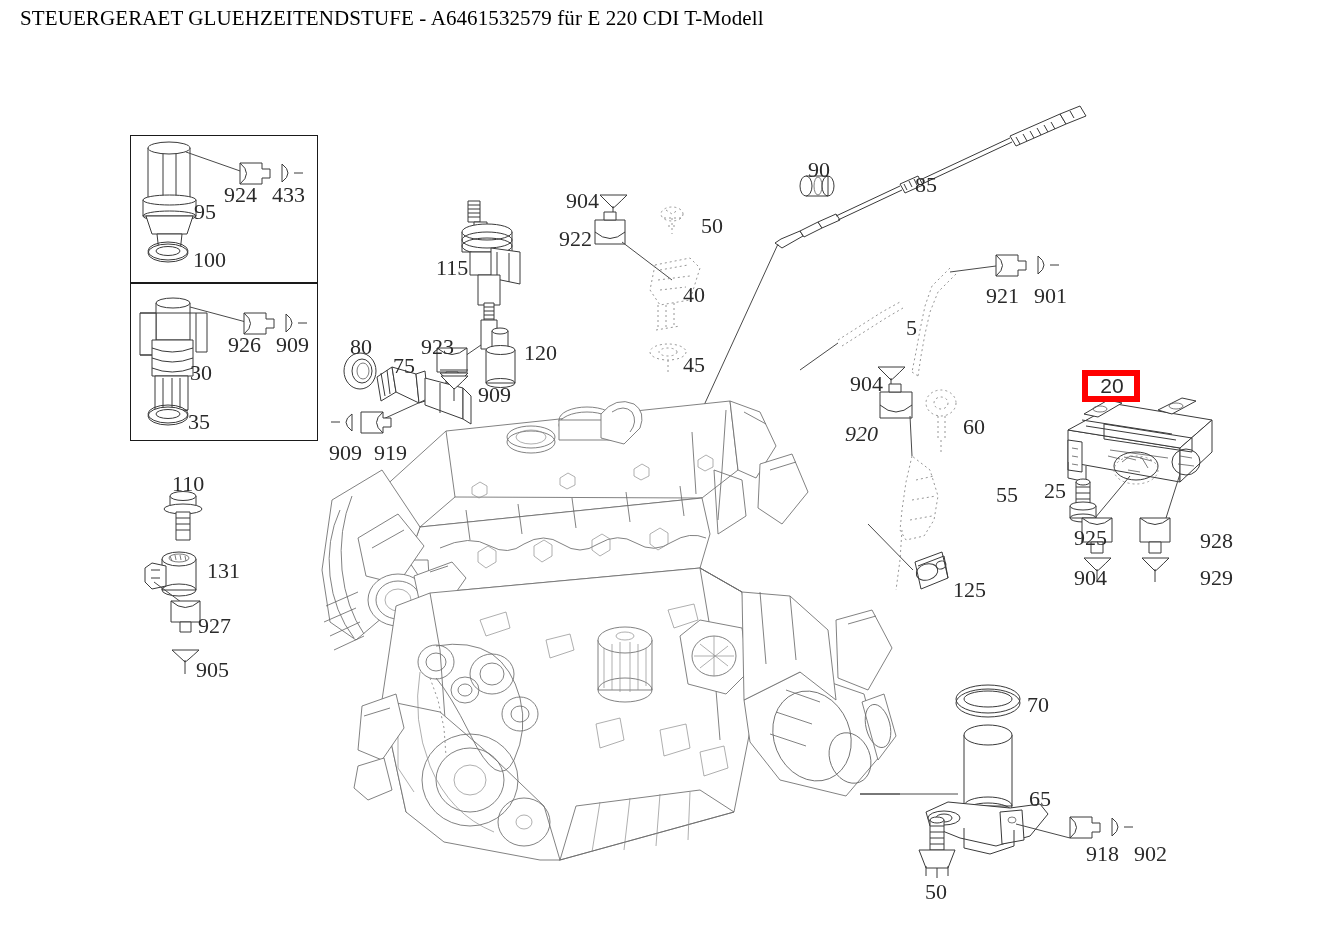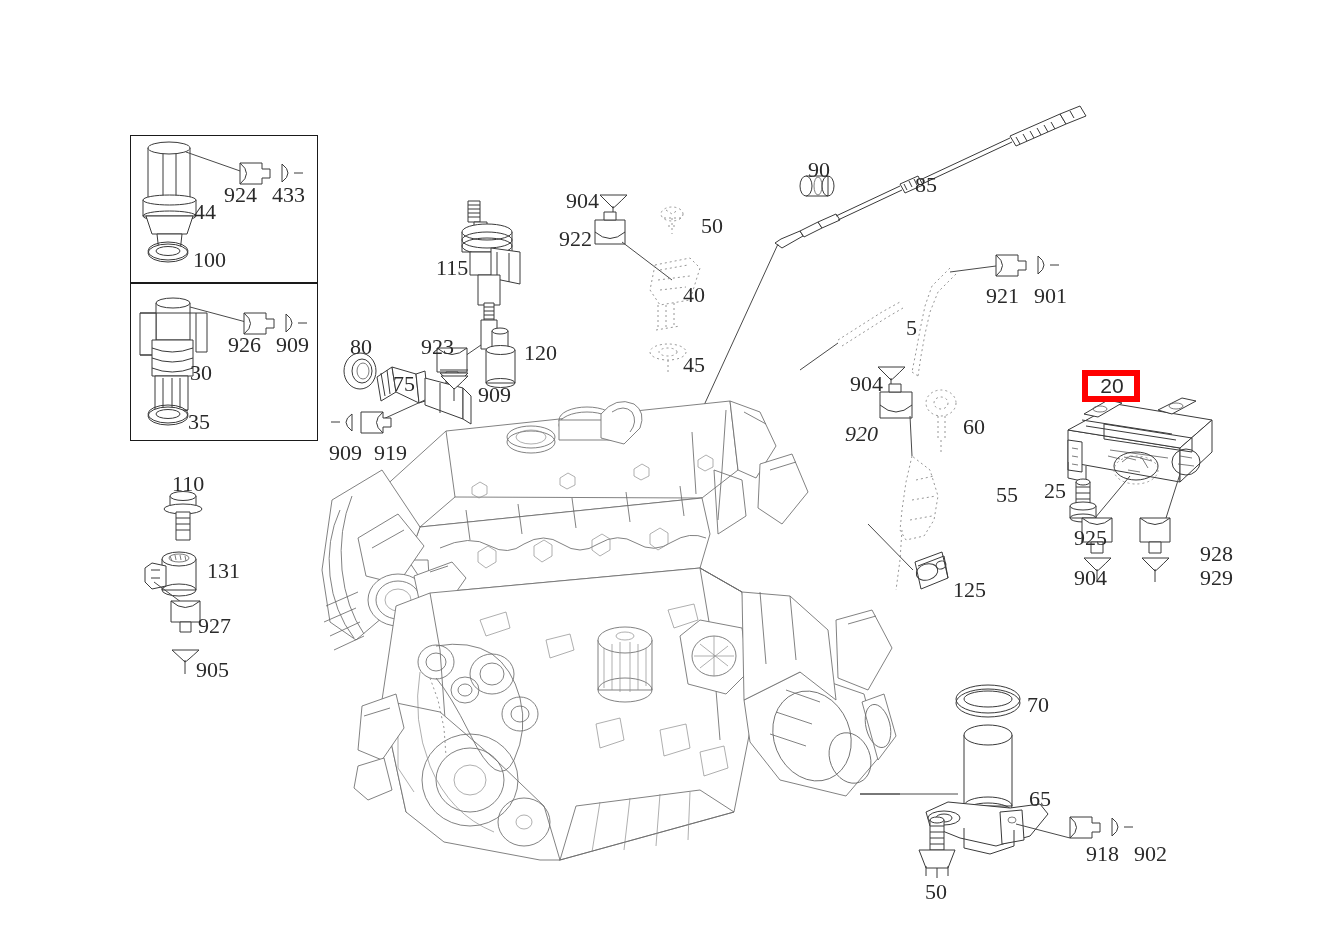--- a/index.html
+++ b/index.html
@@ -87,20 +87,21 @@
   .fillw { fill: #ffffff; stroke: #3a3a3a; stroke-width: 1; }
   .eng { fill: none; stroke: #6b6b6b; stroke-width: 0.85; }
   .eng2 { fill: #ffffff; stroke: #6b6b6b; stroke-width: 0.85; }
   .engl { fill: none; stroke: #8d8d8d; stroke-width: 0.7; }
 </style>
 </head>
 <body>
 
 <div id="page">
 
+  <div id="page-title">STEUERGERAET GLUEHZEITENDSTUFE - A6461532579 für E 220 CDI T-Modell</div>
 
   <div class="inset-box" id="inset-upper"></div>
   <div class="inset-box" id="inset-lower"></div>
 
   <svg class="art" viewBox="0 0 1326 938">
 
     <g>
       <path class="fillw" d="M148 148 L148 200 L190 200 L190 148 Q169 142 148 148 Z"></path>
       <path class="ln" d="M163 150 L163 200 M176 150 L176 200"></path>
       <ellipse class="fillw" cx="169" cy="148" rx="21" ry="6"></ellipse>
@@ -517,39 +518,39 @@
       <path class="eng" d="M744 412 L766 424"></path>
       <path class="eng2" d="M760 464 L792 454 L808 492 L782 524 L758 508 Z"></path>
       <path class="eng" d="M770 470 L796 462"></path>
 
       <path class="ln-lead" d="M700 414 L700 414"></path>
     </g>
 
     <path class="ln-lead" d="M860 794 L900 794"></path>
   </svg>
 
-  <div class="plabel" style="left:194px;top:201px;">44</div>
+  <div class="plabel" style="left:194px;top:201px;">95</div>
   <div class="plabel" style="left:193px;top:249px;">100</div>
   <div class="plabel" style="left:224px;top:184px;">924</div>
   <div class="plabel" style="left:272px;top:184px;">433</div>
 
   <div class="plabel" style="left:190px;top:362px;">30</div>
   <div class="plabel" style="left:188px;top:411px;">35</div>
   <div class="plabel" style="left:228px;top:334px;">926</div>
   <div class="plabel" style="left:276px;top:334px;">909</div>
 
   <div class="plabel" style="left:172px;top:473px;">110</div>
   <div class="plabel" style="left:207px;top:560px;">131</div>
   <div class="plabel" style="left:198px;top:615px;">927</div>
   <div class="plabel" style="left:196px;top:659px;">905</div>
   <div class="plabel" style="left:329px;top:442px;">909</div>
   <div class="plabel" style="left:374px;top:442px;">919</div>
 
   <div class="plabel" style="left:350px;top:336px;">80</div>
-  <div class="plabel" style="left:393px;top:373px;font-family:Liberation Serif, serif;">75</div>
+  <div class="plabel" style="left:393px;top:355px;font-family:Liberation Serif, serif;">75</div>
   <div class="plabel" style="left:421px;top:336px;">923</div>
   <div class="plabel" style="left:524px;top:342px;">120</div>
   <div class="plabel" style="left:478px;top:384px;">909</div>
 
   <div class="plabel" style="left:436px;top:257px;">115</div>
   <div class="plabel" style="left:566px;top:190px;">904</div>
   <div class="plabel" style="left:559px;top:228px;">922</div>
 
   <div class="plabel" style="left:701px;top:215px;">50</div>
   <div class="plabel" style="left:683px;top:284px;">40</div>
@@ -562,21 +563,21 @@
 
   <div class="plabel" style="left:906px;top:317px;">5</div>
   <div class="plabel" style="left:850px;top:373px;">904</div>
   <div class="plabel" style="left:845px;top:423px;font-style:italic;">920</div>
   <div class="plabel" style="left:963px;top:416px;">60</div>
   <div class="plabel" style="left:960px;top:484px;margin-left:36px;">55</div>
   <div class="plabel" style="left:953px;top:579px;font-family:Liberation Serif, serif;">125</div>
 
   <div class="plabel" style="left:1044px;top:480px;">25</div>
   <div class="plabel" style="left:1074px;top:527px;">925</div>
-  <div class="plabel" style="left:1200px;top:543px;">928</div>
+  <div class="plabel" style="left:1200px;top:530px;">928</div>
   <div class="plabel" style="left:1074px;top:567px;">904</div>
   <div class="plabel" style="left:1200px;top:567px;">929</div>
 
   <div class="plabel" style="left:1027px;top:694px;">70</div>
   <div class="plabel" style="left:1029px;top:788px;">65</div>
   <div class="plabel" style="left:1086px;top:843px;">918</div>
   <div class="plabel" style="left:1134px;top:843px;">902</div>
   <div class="plabel" style="left:925px;top:881px;">50</div>
 
   <div id="highlight-box"></div>

